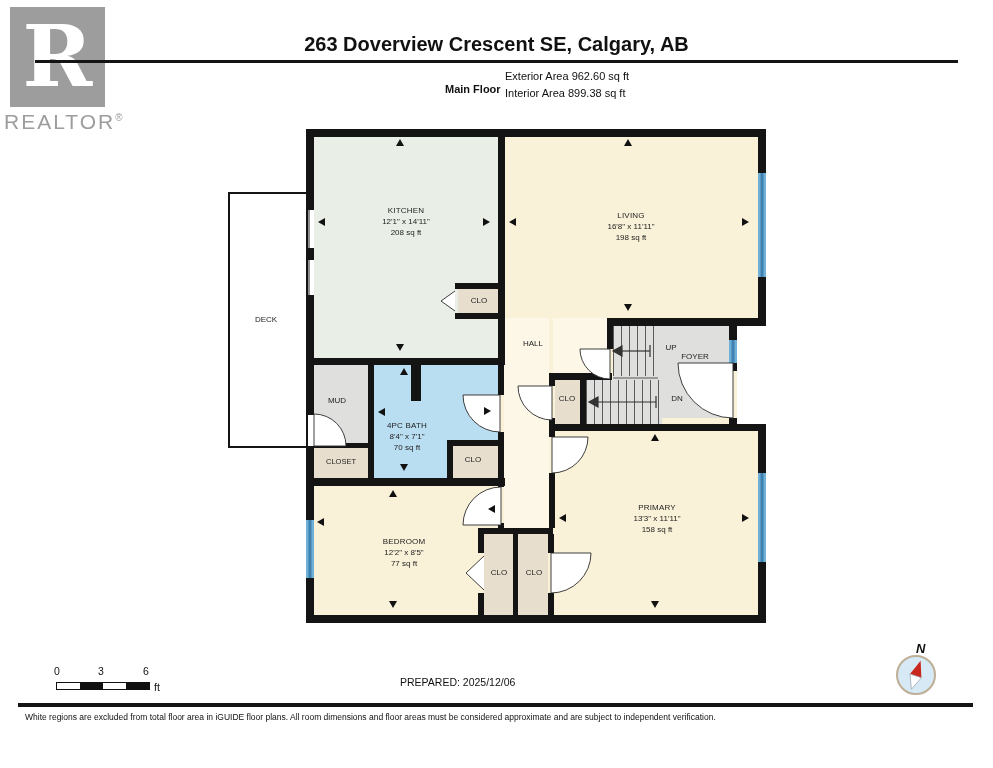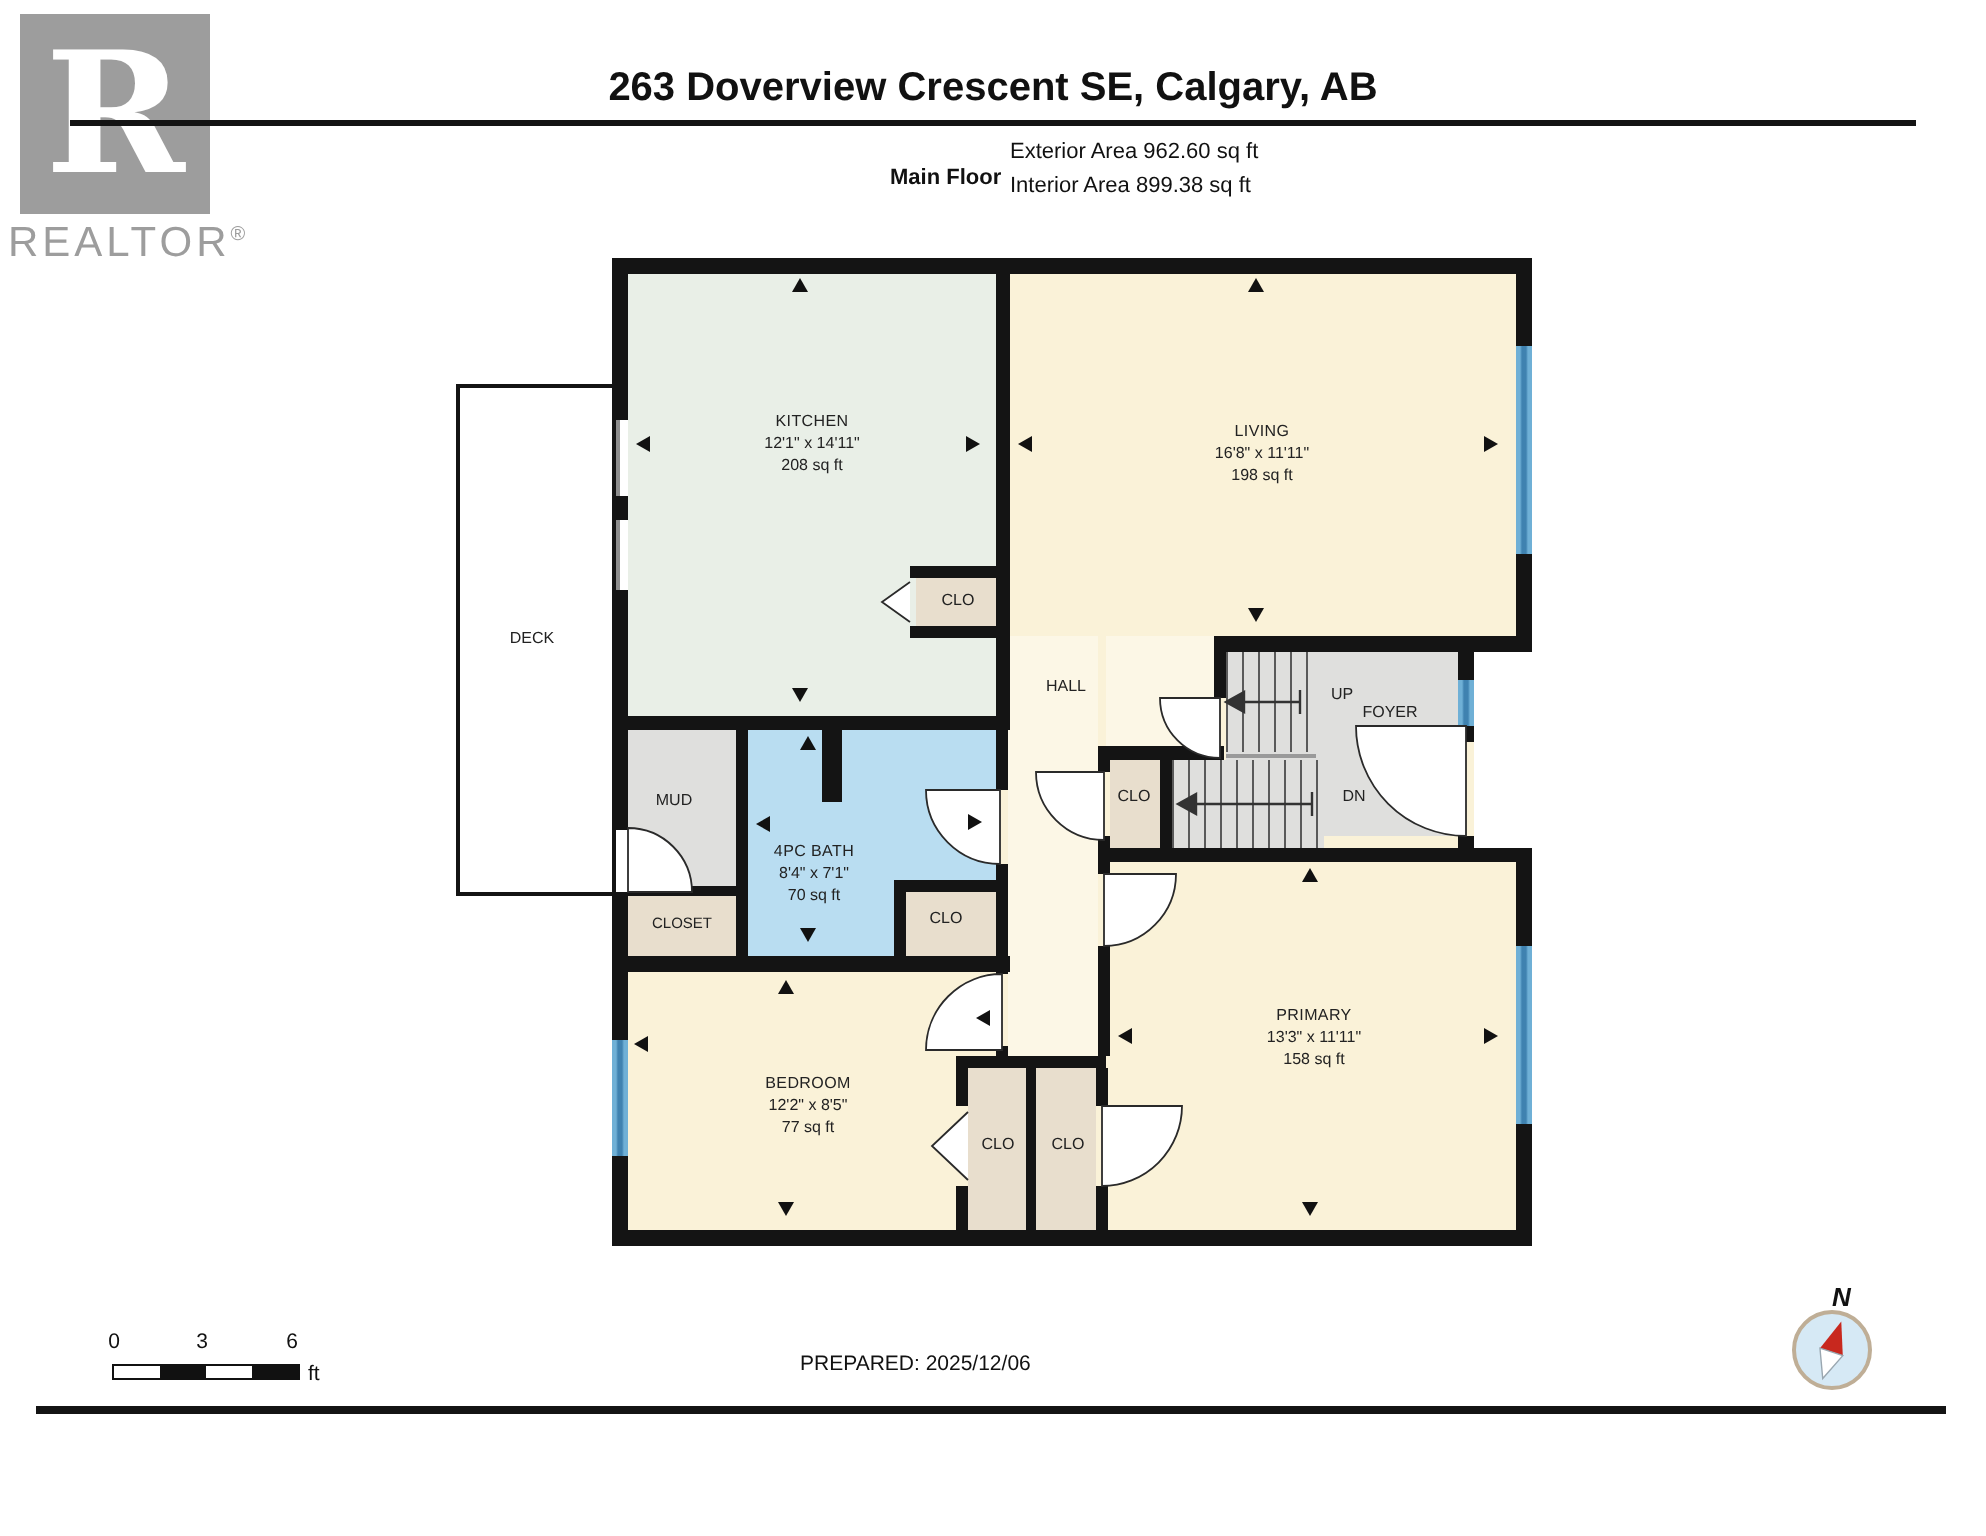--- a/index.html
+++ b/index.html
@@ -245,14 +245,15 @@
   <div class="compass">
     <svg width="36" height="36" viewBox="0 0 36 36" style="position:absolute;left:0;top:0;">
       <g transform="rotate(18 18 18)">
         <polygon points="18,3 24,19 12,19" fill="#c8281e"></polygon>
         <polygon points="12,19 24,19 18,33" fill="#ffffff" stroke="#9aa7b0" stroke-width="0.7"></polygon>
       </g>
     </svg>
   </div>
 
   <div class="rule" style="left:18px;top:703px;width:955px;height:3.5px;"></div>
+  <div class="footer-text">White regions are excluded from total floor area in iGUIDE floor plans. All room dimensions and floor areas must be considered approximate and are subject to independent verification.</div>
 
 </div>
 
 </body></html>

